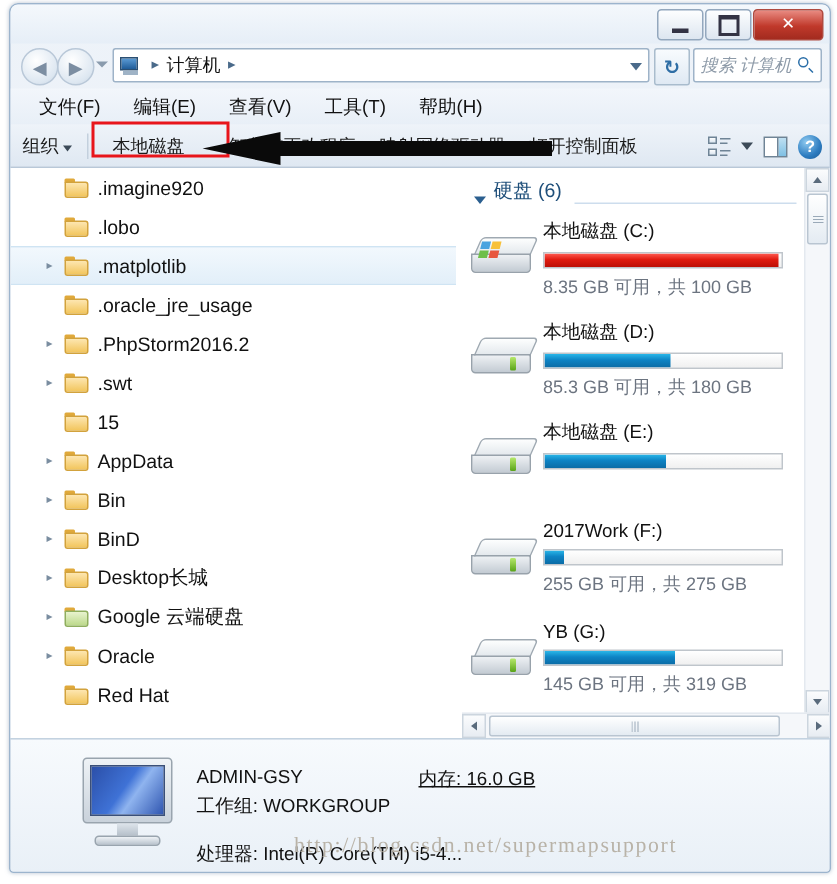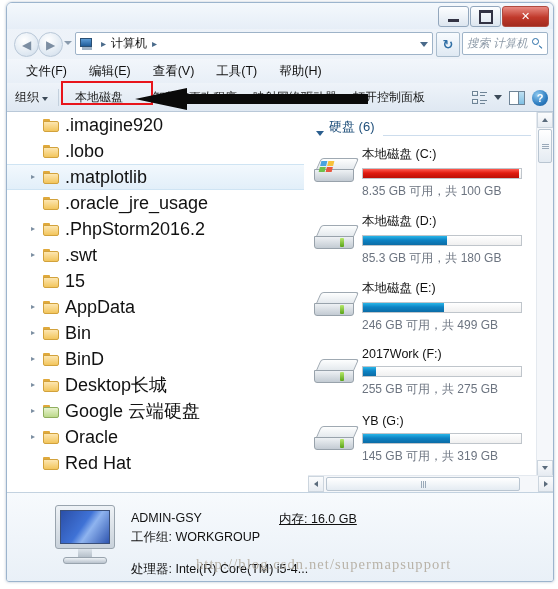--- a/index.html
+++ b/index.html
@@ -130,21 +130,21 @@
   }
   .trow{height:26px;display:flex;align-items:center;padding-left:24px;box-sizing:border-box;}
   .trow.sel{background:linear-gradient(#f2f8fd,#e2eff9);border-top:1px solid #cfe4f3;border-bottom:1px solid #cfe4f3;}
   .exp{width:12px;flex:none;color:#7a8da0;font-size:8px;line-height:1;}
   .exp.on:before{content:"\25B8";}
   .ficon{width:16px;height:13px;position:relative;margin-right:6px;flex:none;}
   .ficon .tab{position:absolute;left:0;top:0;width:7px;height:3px;background:#e0a93b;border-radius:1px 1px 0 0;}
   .ficon .body{position:absolute;left:0;top:2px;width:16px;height:11px;
     background:linear-gradient(#fde6b0,#f2c55c);border:1px solid #d2a23c;border-radius:1px 2px 2px 2px;box-sizing:border-box;}
   .ficon.green .body{background:linear-gradient(#e8f3cf,#bcd98a);border-color:#8fae5e;}
-  .tlabel{font-size:18px;color:#111;white-space:nowrap;}
+  .tlabel{font-size:13px;color:#111;white-space:nowrap;}
   
   #treescroll{position:absolute;right:0;top:0;width:16px;height:380px;background:#f5f7fa;border-left:1px solid #e4e9ef;}
   .sbbtn{width:16px;height:16px;background:linear-gradient(#fbfcfd,#e7ecf2);border:1px solid #ccd5de;box-sizing:border-box;display:flex;align-items:center;justify-content:center;}
   .sbarrow{width:0;height:0;border-left:3.5px solid transparent;border-right:3.5px solid transparent;}
   .sbarrow.up{border-bottom:4.5px solid #5a6b7c;}
   .sbarrow.down{border-top:4.5px solid #5a6b7c;}
   .sbarrow.left{border-top:3.5px solid transparent;border-bottom:3.5px solid transparent;border-right:4.5px solid #5a6b7c;border-left:none;}
   .sbarrow.right{border-top:3.5px solid transparent;border-bottom:3.5px solid transparent;border-left:4.5px solid #5a6b7c;border-right:none;}
   #treethumb{
     position:absolute;left:1px;top:72px;width:14px;height:44px;
@@ -483,21 +483,20 @@
             <span class="dicon">
               <i class="top"></i>
               <i class="front"></i>
               <i class="led"></i>
             </span>
             <div class="dinfo">
               <div class="dname">本地磁盘 (E:)</div>
               <div class="dbar">
                 <div class="dfill blue" style="width: 51%;"></div>
               </div>
-              <div class="dsize">246 GB 可用，共 499 GB</div>
             </div>
           </div>
           <div class="drive" style="top: 227px;">
             <span class="dicon">
               <i class="top"></i>
               <i class="front"></i>
               <i class="led"></i>
             </span>
             <div class="dinfo">
               <div class="dname">2017Work (F:)</div>

